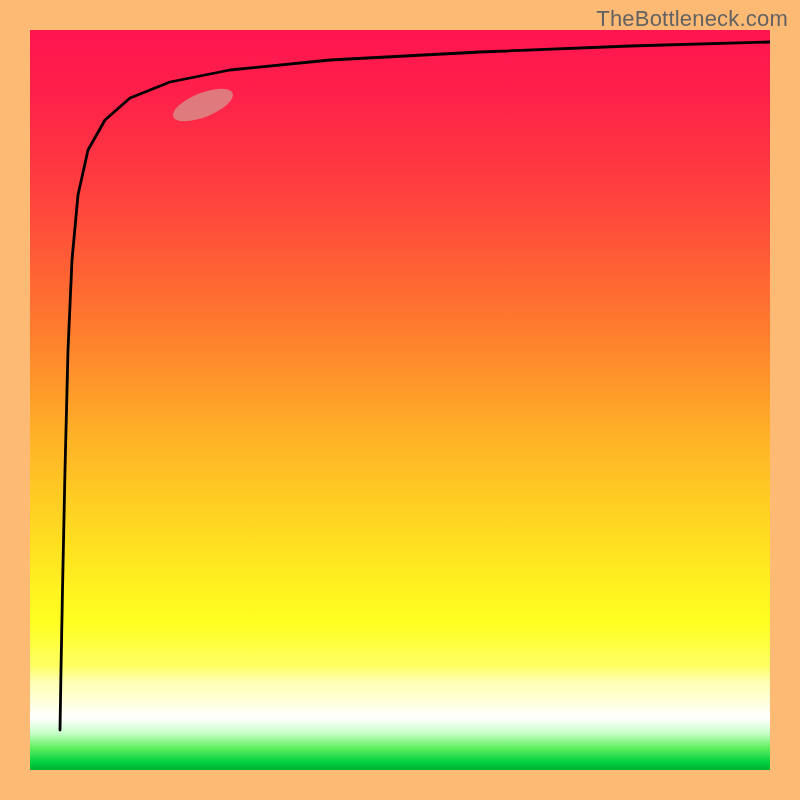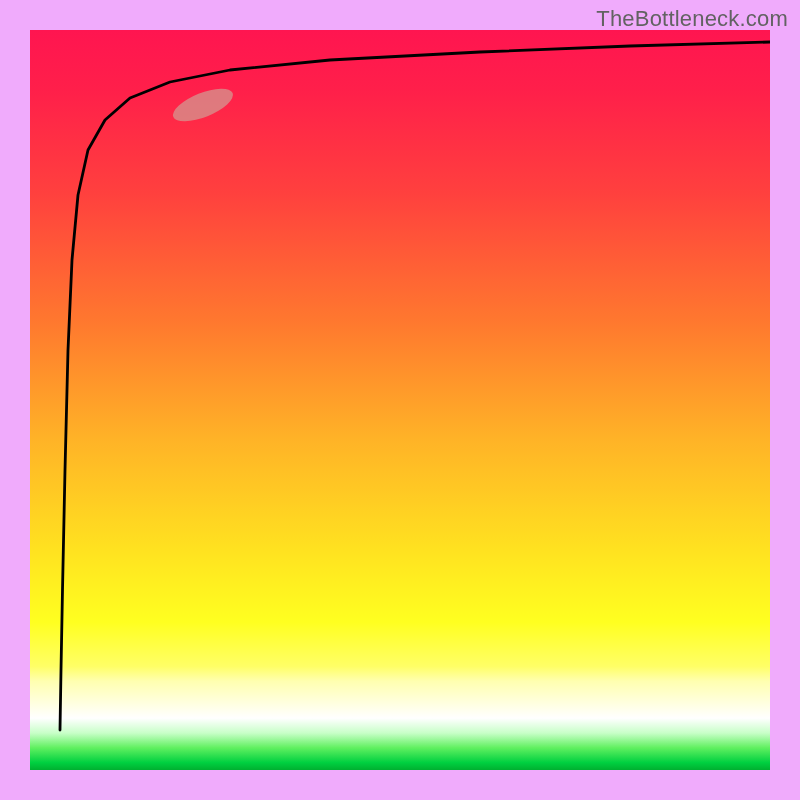--- a/index.html
+++ b/index.html
@@ -7,21 +7,21 @@
     padding: 0;
     width: 800px;
     height: 800px;
     overflow: hidden;
     background: #fff;
   }
   .chart-container {
     position: relative;
     width: 800px;
     height: 800px;
-    background: #f0abfc;
+    background: #fdba74;
   }
   .plot-area {
     position: absolute;
     left: 30px;
     top: 30px;
     width: 740px;
     height: 740px;
     overflow: hidden;
   }
   .gradient-bg {

